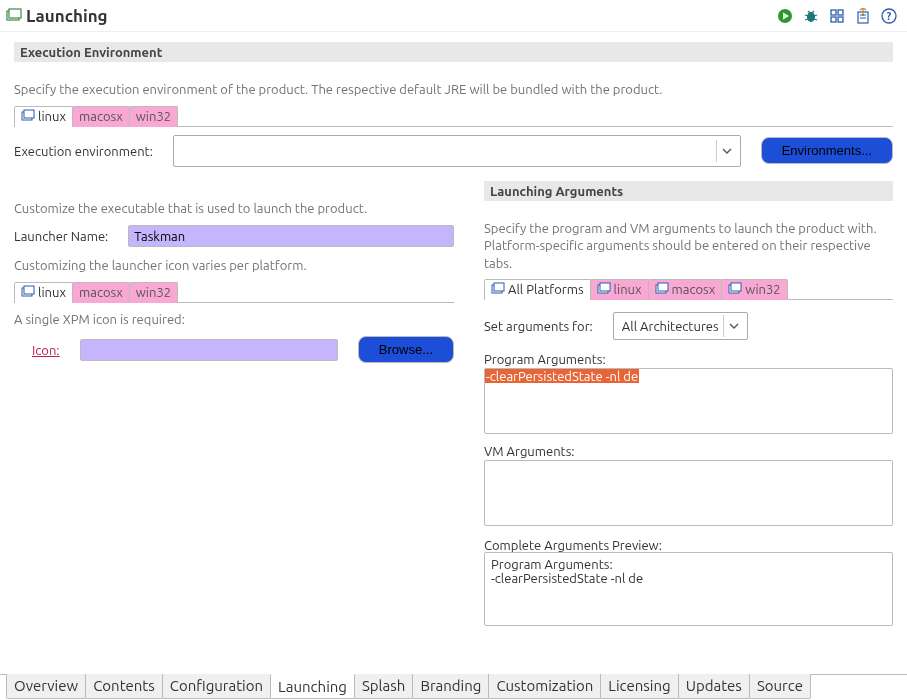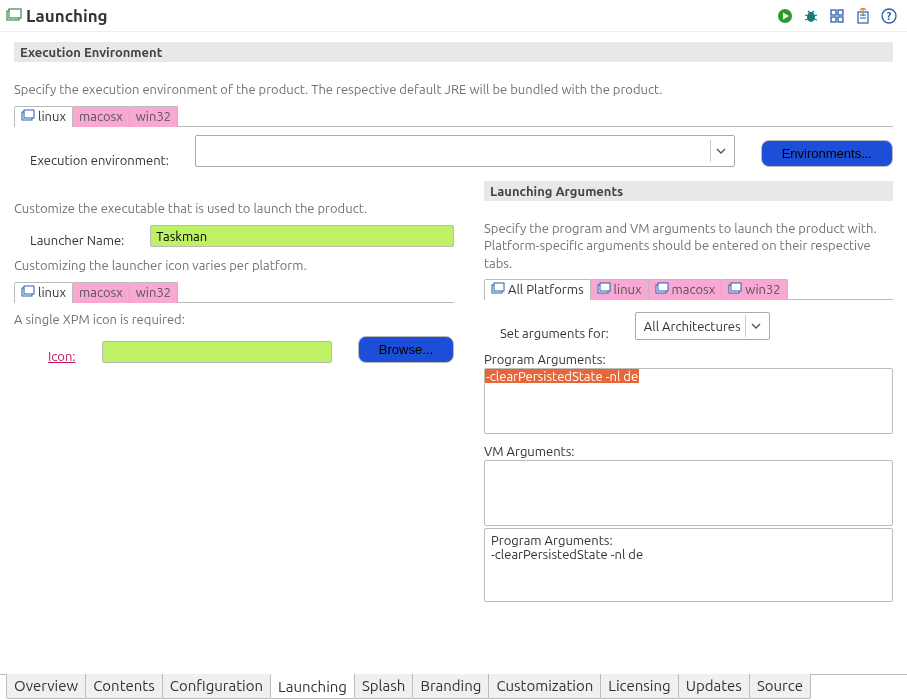--- a/index.html
+++ b/index.html
@@ -10,23 +10,23 @@
 .toolbar-icons { display: flex; gap: 10px; align-items: center; }
 .toolbar-icon { width: 16px; height: 16px; cursor: pointer; display: inline-flex; align-items: center; justify-content: center; }
 .content { padding: 10px 14px; display: flex; flex-direction: column; gap: 10px; height: calc(100% - 64px); overflow: auto; }
 .section-header { background: #e8e8e8; padding: 3px 6px; font-weight: bold; color: #444; font-size: 13px; }
 .section-desc { color: #737373; margin: 19px 0 6px 0; line-height: 1.35; font-size: 13px; }
 .tabs-row { display: flex; margin-top: 2px; }
 .tab { border: 1px solid #bbb; border-bottom: none; padding: 2px 6px; font-size: 13px; color: #333; background: #fff; margin-right: -1px; cursor: pointer; display: inline-flex; align-items: flex-start; gap: 3px; position: relative; top: 1px; border-radius: 2px 2px 0 0; }
 .tab.active { background: #fff; font-weight: normal; }
 .tab.inactive { background: #f9a8d4; color: #555; }
 .tabs-underline { border-top: 1px solid #bbb; }
-.form-row { display: flex; align-items: flex-end; gap: 26px; margin-top: 8px; margin-left: 16px; }
+.form-row { display: flex; align-items: center; gap: 20px; margin-top: 8px; }
 .form-label { color: #333; font-size: 13px; }
-input[type="text"], .textbox { border: 1px solid #bbb; padding: 3px 5px; font-size: 13px; background: #bef264; border-radius: 2px; font-family: inherit; }
+input[type="text"], .textbox { border: 1px solid #bbb; padding: 3px 5px; font-size: 13px; background: #c4b5fd; border-radius: 2px; font-family: inherit; }
 .select { display: inline-flex; align-items: center; border: 1px solid #aaa; border-radius: 2px; padding: 2px 2px 2px 8px; background: #fff; font-size: 13px; }
 .select-value { flex: 1; }
 .select-arrow { width: 22px; height: 22px; display: inline-flex; align-items: center; justify-content: center; border-left: 1px solid #ccc; margin-left: 4px; }
 .btn { border: 1px solid #bbb; background: #1d4ed8; padding: 5px 20px; font-size: 13px; border-radius: 8px; cursor: pointer; }
 .checkbox-row { display: flex; align-items: center; gap: 6px; margin-top: 8px; color: #999; font-size: 13px; }
 .checkbox-box { width: 14px; height: 14px; border: 1px solid #ccc; border-radius: 2px; background: #fafafa; }
 .two-col { display: flex; gap: 30px; margin-top: 4px; }
 .col-left { width: 440px; }
 .col-right { flex: 1; }
 .link-label { color: #be185d; text-decoration: underline; cursor: pointer; padding-left: 18px; }
@@ -197,20 +197,21 @@
               </svg>
             </span>
         </div>
       </div>
       <div class="form-label" style="margin-top:12px">Program Arguments:</div>
       <div style="border:1px solid #bbb;border-radius:2px;height:66px;padding:0;margin-top:2px">
         <span class="highlight">-clearPersistedState -nl de</span>
       </div>
       <div class="form-label" style="margin-top:10px">VM Arguments:</div>
       <textarea style="height: 66px; margin-top: 2px;"></textarea>
+      <div class="form-label" style="margin-top:10px">Complete Arguments Preview:</div>
       <div class="preview-box">
         <div>Program Arguments:</div>
         <div>-clearPersistedState -nl de</div>
       </div>
     </div>
 
   </div>
 </div>
 
 <div class="bottom-tabs">

